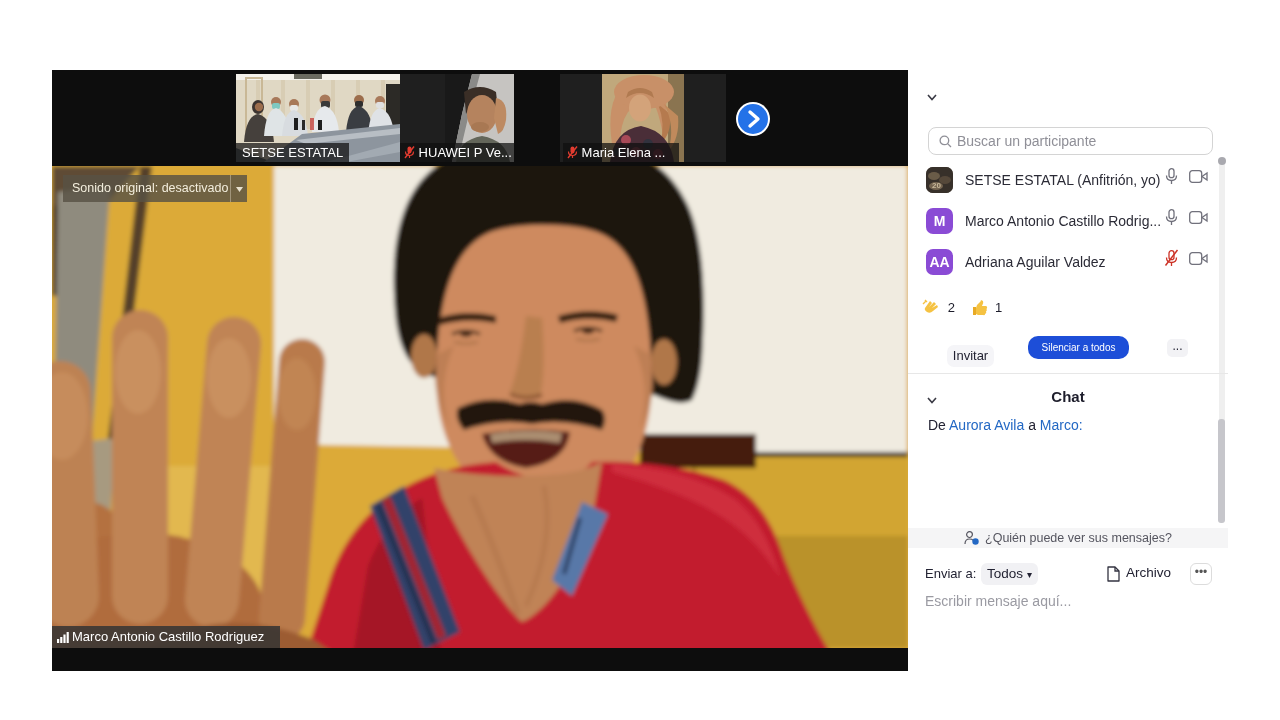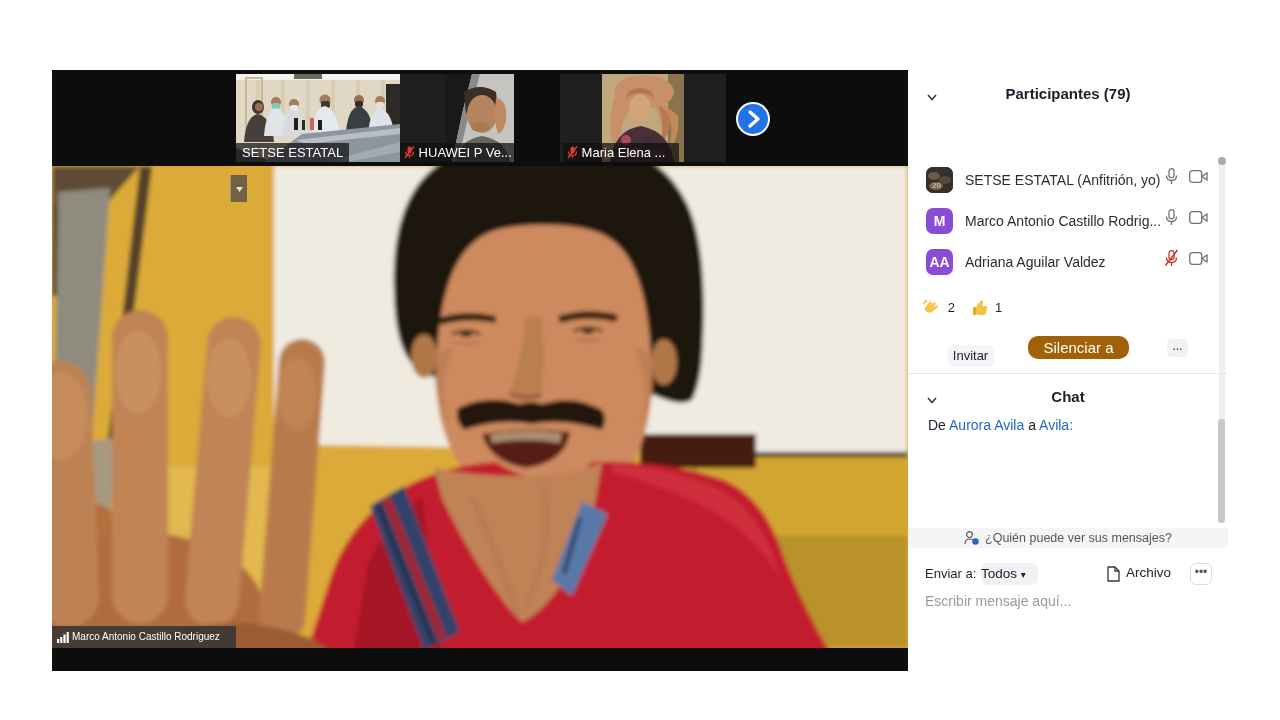--- a/index.html
+++ b/index.html
@@ -24,48 +24,48 @@
   .nextbtn { position:absolute; left:684px; top:32px; width:34px; height:34px; border-radius:50%;
      background:#fff; }
   .nextbtn .inner { position:absolute; left:2px; top:2px; width:30px; height:30px; border-radius:50%; background:#2472e8; }
 
   
   .sonido { position:absolute; left:11px; top:9px; width:167px; height:27px; background:rgba(88,82,68,0.82);
      color:#f3eedd; font-size:12.5px; line-height:27px; padding:0 0 0 9px; white-space:nowrap; overflow:hidden; }
   .sonido2 { position:absolute; left:178px; top:9px; width:17px; height:27px; background:rgba(88,82,68,0.82);
      border-left:1px solid rgba(210,200,180,0.5); }
   .namelabel { position:absolute; left:0px; top:460px; height:34px; background:rgba(52,52,52,0.85);
-     color:#fff; font-size:10px; line-height:22px; padding:0 16px 0 20px; }
+     color:#fff; font-size:13px; line-height:22px; padding:0 16px 0 20px; }
 
   
   .phead { position:absolute; left:0; width:320px; text-align:center; font-size:15px; font-weight:bold; color:#1d1d2b; }
   .chev { position:absolute; left:18px; width:12px; height:12px; }
   .search { position:absolute; left:20px; top:57px; width:285px; height:28px; border:1px solid #d4d4d4;
      border-radius:8px; color:#8f8f97; font-size:14px; line-height:26px; padding-left:28px; }
   .prow { position:absolute; left:0; width:320px; height:41px; }
   .avatar { position:absolute; left:18px; width:27px; height:26px; border-radius:7px; background:#8a4bd5;
      color:#fff; font-weight:bold; font-size:14px; text-align:center; line-height:26px; }
   .pname { position:absolute; left:57px; font-size:14px; color:#2b2b36; white-space:nowrap; }
   .reactions { position:absolute; left:14px; top:228px; height:20px; font-size:13px; color:#1d1d2b; }
   .btn-invitar { position:absolute; left:39px; top:275px; width:47px; height:22px; background:#f5f5f8;
      border-radius:7px; font-size:13px; color:#232333; text-align:center; line-height:22px; }
-  .btn-silenciar { position:absolute; left:120px; top:266px; width:101px; height:23px; background:#a16207;
-     border-radius:10px; font-size:15px; color:#ffffff; text-align:center; line-height:23px; }
+  .btn-silenciar { position:absolute; left:120px; top:266px; width:101px; height:23px; background:#1d4ed8;
+     border-radius:10px; font-size:10px; color:#ffffff; text-align:center; line-height:23px; }
   .btn-dots { position:absolute; left:259px; top:269px; width:21px; height:18px; background:#f2f2f5;
      border-radius:5px; font-size:12px; color:#232333; text-align:center; line-height:14px; }
   .divider { position:absolute; left:0px; top:303px; width:320px; height:1px; background:#e7e7e7; }
   .chatfrom { position:absolute; left:20px; top:347px; font-size:14px; color:#232333; }
   .bluetxt { color:#2368c4; }
   .bubble { position:absolute; left:17px; top:370px; width:208px; height:71px; background:#f0f0f3;
      border-radius:8px; font-size:14px; color:#232333; line-height:23px; padding:4px 0 0 12px; }
   .infobar { position:absolute; left:0; top:458px; width:320px; height:20px; background:#f5f5f6;
      text-align:center; font-size:12.5px; color:#55555f; line-height:20px; }
   .enviar { position:absolute; left:17px; top:496px; font-size:13px; color:#232333; }
   .todos { position:absolute; left:73px; top:493px; width:57px; height:22px; background:#f1f1f4;
-     border-radius:6px; font-size:13.5px; color:#232333; text-align:left; line-height:22px; }
+     border-radius:6px; font-size:13.5px; color:#232333; text-align:center; line-height:22px; }
   .archivo { position:absolute; left:218px; top:495px; font-size:13.5px; color:#232333; }
   .dots2 { position:absolute; left:282px; top:493px; width:22px; height:22px; border:1px solid #dcdcdc;
      border-radius:6px; color:#555; font-size:12px; text-align:center; line-height:16px; }
   .escribir { position:absolute; left:17px; top:523px; font-size:14px; color:#9a9aa2; }
   .pscroll { position:absolute; left:311px; top:88px; width:6px; height:300px; background:#efefef; border-radius:3px; }
   .pthumbdot { position:absolute; left:310px; top:87px; width:8px; height:8px; background:#a9a9af; border-radius:50%; }
   .cscroll { position:absolute; left:310px; top:349px; width:7px; height:104px; background:#c6c6cb; border-radius:3px; }
 </style>
 </head>
 <body>
@@ -231,37 +231,41 @@
         <line x1="88" y1="430" x2="88" y2="172" stroke="#c08455" stroke-width="56" stroke-linecap="round"></line>
         <line x1="160" y1="434" x2="182" y2="178" stroke="#c08455" stroke-width="54" stroke-linecap="round"></line>
         <line x1="230" y1="452" x2="250" y2="196" stroke="#b97a4c" stroke-width="46" stroke-linecap="round"></line>
         <path d="M80,496 C140,444 210,452 262,474 L300,500 L80,500 Z" fill="#9c5c30"></path>
         <ellipse cx="10" cy="250" rx="26" ry="44" fill="#d09a68" opacity="0.45"></ellipse>
         <ellipse cx="86" cy="206" rx="23" ry="42" fill="#d4a06c" opacity="0.45"></ellipse>
         <ellipse cx="177" cy="212" rx="22" ry="40" fill="#d4a06c" opacity="0.45"></ellipse>
         <ellipse cx="245" cy="228" rx="19" ry="36" fill="#cc9560" opacity="0.4"></ellipse>
         </g>
       </svg>
+      <div class="sonido">Sonido original: desactivado</div>
       <div class="sonido2"><svg width="17" height="27">
             <path d="M5 12 L12 12 L8.5 17 Z" fill="#e8e2d0"></path>
           </svg></div>
       <div class="namelabel"><svg width="12" height="11" viewBox="0 0 12 11" style="position:absolute;left:5px;top:6px">
             <rect x="0" y="7" width="2.2" height="4" fill="#fff"></rect>
             <rect x="3.2" y="5" width="2.2" height="6" fill="#fff"></rect>
             <rect x="6.4" y="2.5" width="2.2" height="8.5" fill="#fff"></rect>
             <rect x="9.6" y="0" width="2.2" height="11" fill="#fff"></rect>
           </svg>Marco Antonio Castillo Rodriguez</div>
     </div>
   </div>
 
   <div class="panel">
-    <div class="phead" style="top:15px;">Participantes (79)</div>
     <div class="chev" style="top:19px;"><svg width="12" height="12">
           <path d="M2 4 L6 8.5 L10 4" stroke="#3a3a44" stroke-width="1.6" fill="none"></path>
         </svg></div>
+    <div class="search"><svg width="13" height="13" viewBox="0 0 13 13" style="position:absolute;left:10px;top:7px">
+          <circle cx="5.4" cy="5.4" r="4.3" stroke="#8f8f97" stroke-width="1.3" fill="none"></circle>
+          <line x1="8.6" y1="8.6" x2="12" y2="12" stroke="#8f8f97" stroke-width="1.3"></line>
+        </svg>Buscar un participante</div>
 
     <div class="pscroll"></div>
     <div class="pthumbdot"></div>
 
     <div class="prow" style="top:90px;">
       <div class="avatar" style="top:7px; background:#4a4038; overflow:hidden;">
         <svg width="27" height="26">
             <rect width="27" height="26" fill="#37302a"></rect>
             <ellipse cx="8" cy="9" rx="6" ry="4" fill="#6a5c48"></ellipse>
             <ellipse cx="19" cy="13" rx="6" ry="4" fill="#55483a"></ellipse>
@@ -324,21 +328,21 @@
     <div class="btn-invitar">Invitar</div>
     <div class="btn-silenciar">Silenciar a todos</div>
     <div class="btn-dots">...</div>
     <div class="divider"></div>
 
     <div class="phead" style="top:318px;">Chat</div>
     <div class="chev" style="top:322px;"><svg width="12" height="12">
           <path d="M2 4 L6 8.5 L10 4" stroke="#3a3a44" stroke-width="1.6" fill="none"></path>
         </svg></div>
 
-    <div class="chatfrom">De <span class="bluetxt">Aurora Avila</span> a <span class="bluetxt">Avila:</span></div>
+    <div class="chatfrom">De <span class="bluetxt">Aurora Avila</span> a <span class="bluetxt">Marco:</span></div>
     <div class="cscroll"></div>
 
     <div class="infobar"><svg width="15" height="14" viewBox="0 0 15 14" style="vertical-align:-3px; margin-right:6px;">
           <circle cx="5.5" cy="3.6" r="2.9" stroke="#55555f" stroke-width="1.2" fill="none"></circle>
           <path d="M1 13 Q1 8 5.5 8 Q8 8 9.3 9.3" stroke="#55555f" stroke-width="1.2" fill="none"></path>
           <circle cx="11.5" cy="10.5" r="3.2" fill="#2368c4"></circle>
         </svg>¿Quién puede ver sus mensajes?</div>
 
     <div class="enviar">Enviar a:</div>
     <div class="todos">Todos <span style="font-size:10px;">▾</span></div>

